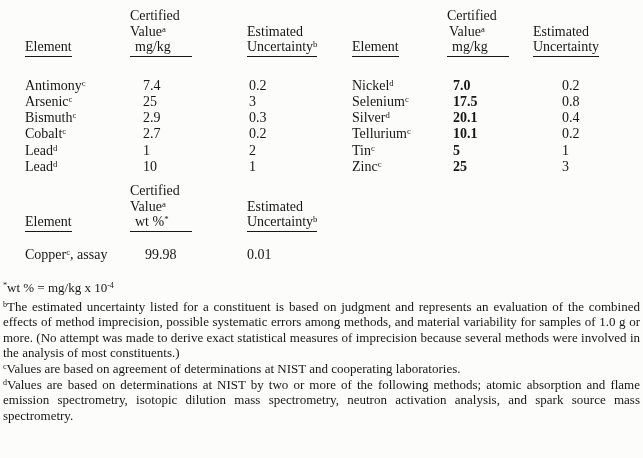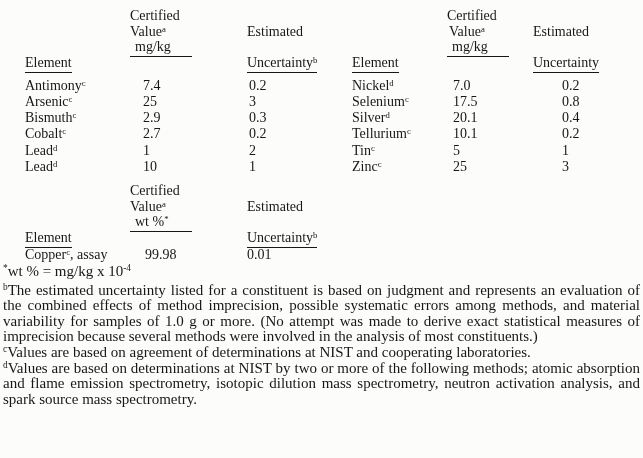--- a/index.html
+++ b/index.html
@@ -14,43 +14,43 @@
   }
   sup {
     font-size:0.62em;
     vertical-align:0.5em;
     line-height:0;
   }
   
   .tbl { position:absolute; font-size:14px; }
   .hrow { display:flex; }
   .hl { height:15.5px; line-height:15.5px; white-space:nowrap; }
-  .u { display:inline-block; border-bottom:1.3px solid #171717; padding-bottom:1px;margin-top:16px; }
+  .u { display:inline-block; border-bottom:1.3px solid #171717; padding-bottom:1px; }
   .u-wide { display:inline-block; width:62px; border-bottom:1.3px solid #171717; padding-bottom:1px; padding-left:5px; }
   .drow { display:flex; height:16.3px; line-height:16.3px; white-space:nowrap; }
   .rows { margin-top:23px; }
   
   .lt .c1 { width:105px; }
   .lt .c2 { width:117px; }
   .lt .c3 { width:110px; }
   .lt .num-val  { padding-left:13px; }
   .lt .num-unc  { padding-left:2px; }
   
   .rt .c1 { width:95px; }
   .rt .c2 { width:86px; }
   .rt .c3 { width:100px; }
-  .rt .num-val { padding-left:6px; }
+  .rt .num-val { padding-left:6px;font-weight:bold; }
   .rt .num-unc { padding-left:29px; }
   .assay-rows { margin-top:17px; }
   .assay .num-val { padding-left:15px; }
   .assay .num-unc { padding-left:0; }
   
   .footnotes {
-    position:absolute; left:3px; top:264px; width:637px;
-    font-size:15px; line-height:15.6px;
+    position:absolute; left:3px; top:280px; width:637px;
+    font-size:13px; line-height:15.6px;
   }
   .fn { text-align:justify; }
   .fn-wt { text-align:left; margin-bottom:3px; }
   .fn i { font-style:italic; }
 </style>
 </head>
 <body>
 
 <div class="page">
 

